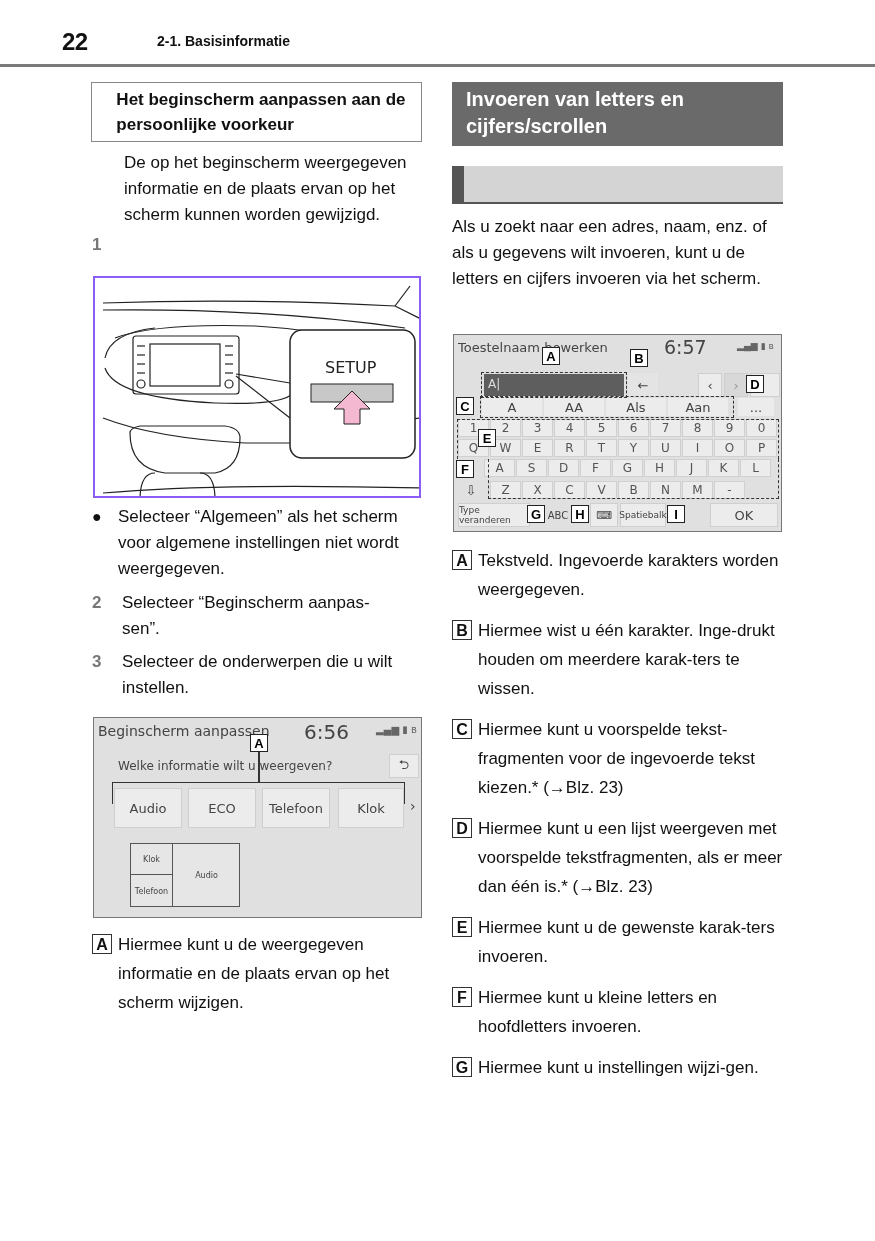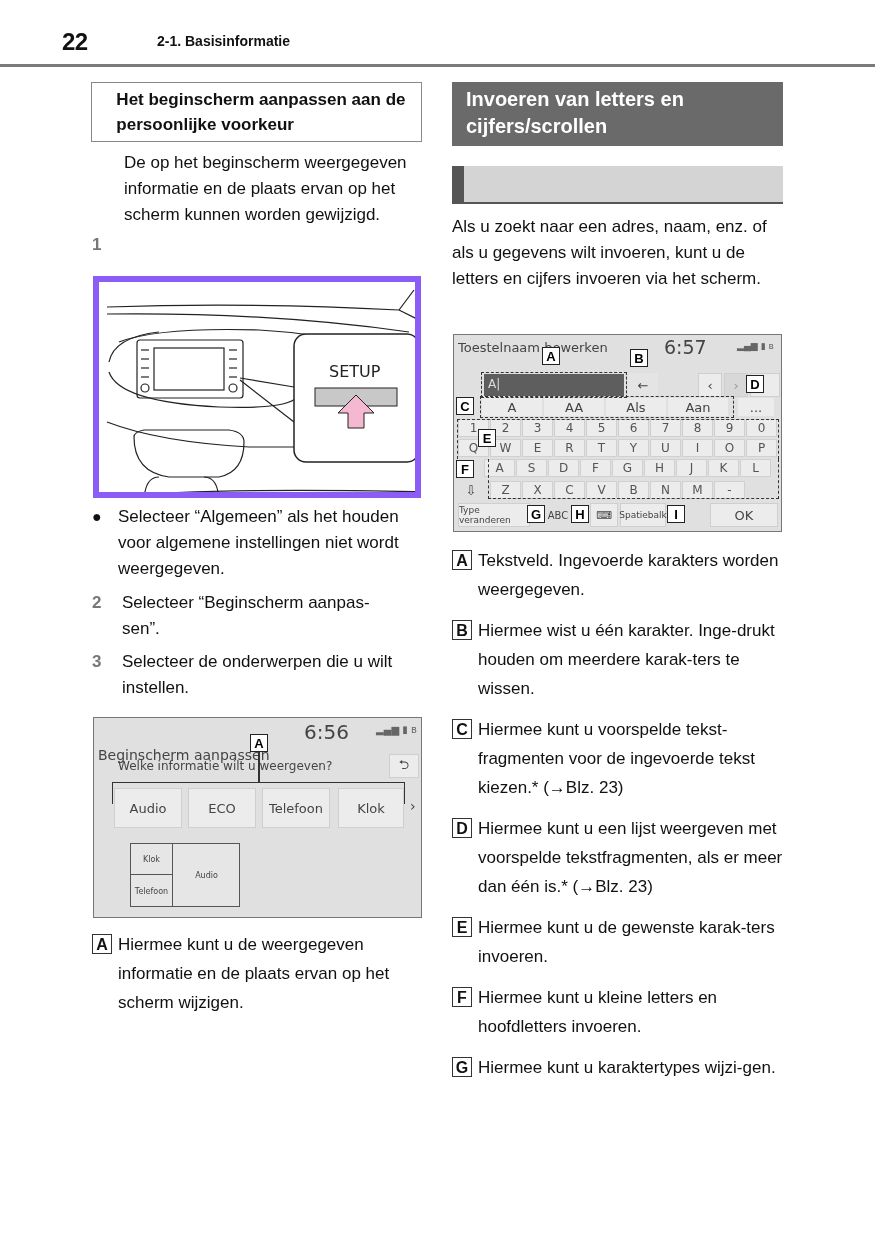--- a/index.html
+++ b/index.html
@@ -23,21 +23,21 @@
   .step { font-size: 17px; line-height: 26px; display: flex; }
   .step .n { width: 30px; font-weight: bold; color: #777; flex: none; }
   .bullet { font-size: 17px; line-height: 26px; display: flex; }
   .bullet .dot { width: 26px; flex: none; font-size: 16px; }
 
   .lbl { display: inline-flex; align-items: center; justify-content: center; width: 20px; height: 20px; border: 1px solid #333; font-weight: bold; font-size: 16px; background: #fff; flex: none; }
   .desc { display: flex; font-size: 17px; line-height: 29px; }
   .desc .lbl { margin-top: 4px; margin-right: 6px; }
 
   
-  .illus { left: 93px; top: 276px; width: 328px; height: 222px; border: 6px solid #8b5cf6; background: #fff; overflow: hidden; }
+  .illus { left: 93px; top: 276px; width: 328px; height: 222px; border: 2px solid #8b5cf6; background: #fff; overflow: hidden; }
 
   
   .scr { background: #e0e0e0; border: 1px solid #777; overflow: hidden; font-family: "DejaVu Sans", sans-serif; color: #444; }
   .scr1 { left: 93px; top: 717px; width: 329px; height: 201px; }
   .scr2 { left: 453px; top: 334px; width: 329px; height: 198px; }
   .sbtn { position: absolute; background: #ececec; border: 1px solid #cfcfcf; display: flex; align-items: center; justify-content: center; font-size: 13px; color: #444; }
   .key { position: absolute; background: #ececec; border: 1px solid #d0d0d0; display: flex; align-items: center; justify-content: center; font-size: 12px; color: #555; height: 18px; }
   .dash { position: absolute; border: 1.5px dashed #333; }
   .tag { position: absolute; width: 18px; height: 18px; border: 1px solid #222; background: #fff; font-weight: bold; font-size: 13px; display: flex; align-items: center; justify-content: center; color: #000; font-family: "Liberation Sans", sans-serif; }
 </style>
@@ -91,35 +91,35 @@
     </g>
     <rect x="195" y="52" width="125" height="128" rx="12" fill="#fff" stroke="#222" stroke-width="1.5"></rect>
     <rect x="216" y="106" width="82" height="18" fill="#c8c8c8" stroke="#222" stroke-width="1"></rect>
     <path d="M257 113 L275 131 L265 131 L265 146 L249 146 L249 131 L239 131 Z" fill="#f4b8d0" stroke="#222" stroke-width="1"></path>
   </svg>
   <div class="abs" style="left:230px; top:80px; font-size:16px; font-family:'DejaVu Sans',sans-serif; color:#222;">SETUP</div>
 </div>
 
 <div class="abs bullet" style="left:92px; top:504px; width:330px;">
   <span class="dot">●</span>
-  <span>Selecteer “Algemeen” als het houden voor algemene instellingen niet wordt weergegeven.</span>
+  <span>Selecteer “Algemeen” als het scherm voor algemene instellingen niet wordt weergegeven.</span>
 </div>
 
 <div class="abs step" style="left:92px; top:590px; width:310px;">
   <span class="n">2</span>
   <span>Selecteer “Beginscherm aanpas-sen”.</span>
 </div>
 
 <div class="abs step" style="left:92px; top:649px; width:330px;">
   <span class="n">3</span>
   <span>Selecteer de onderwerpen die u wilt instellen.</span>
 </div>
 
 <div class="abs scr scr1">
-  <div class="abs" style="left:4px; top:5px; font-size:14px;margin-top:24px;">Beginscherm aanpassen</div>
+  <div class="abs" style="left:4px; top:5px; font-size:14px;">Beginscherm aanpassen</div>
   <div class="abs" style="left:210px; top:2px; font-size:20px;">6:56</div>
   <div class="abs" style="left:282px; top:6px; font-size:10px; color:#666;">
     <span>▂▄▆</span>
     <span>▮</span>
     <span>ʙ</span>
   </div>
   <div class="abs" style="left:24px; top:41px; font-size:12px;">Welke informatie wilt u weergeven?</div>
   <div class="sbtn" style="left:295px; top:36px; width:30px; height:24px;">
     <span>⮌</span>
   </div>
@@ -264,15 +264,15 @@
   <div class="desc" style="margin-bottom:12px;">
     <span class="lbl">E</span>
     <span>Hiermee kunt u de gewenste karak-ters invoeren.</span>
   </div>
   <div class="desc" style="margin-bottom:12px;">
     <span class="lbl">F</span>
     <span>Hiermee kunt u kleine letters en hoofdletters invoeren.</span>
   </div>
   <div class="desc">
     <span class="lbl">G</span>
-    <span>Hiermee kunt u karaktertypes wijzi-gen.</span>
+    <span>Hiermee kunt u instellingen wijzi-gen.</span>
   </div>
 </div>
 
 </body></html>

